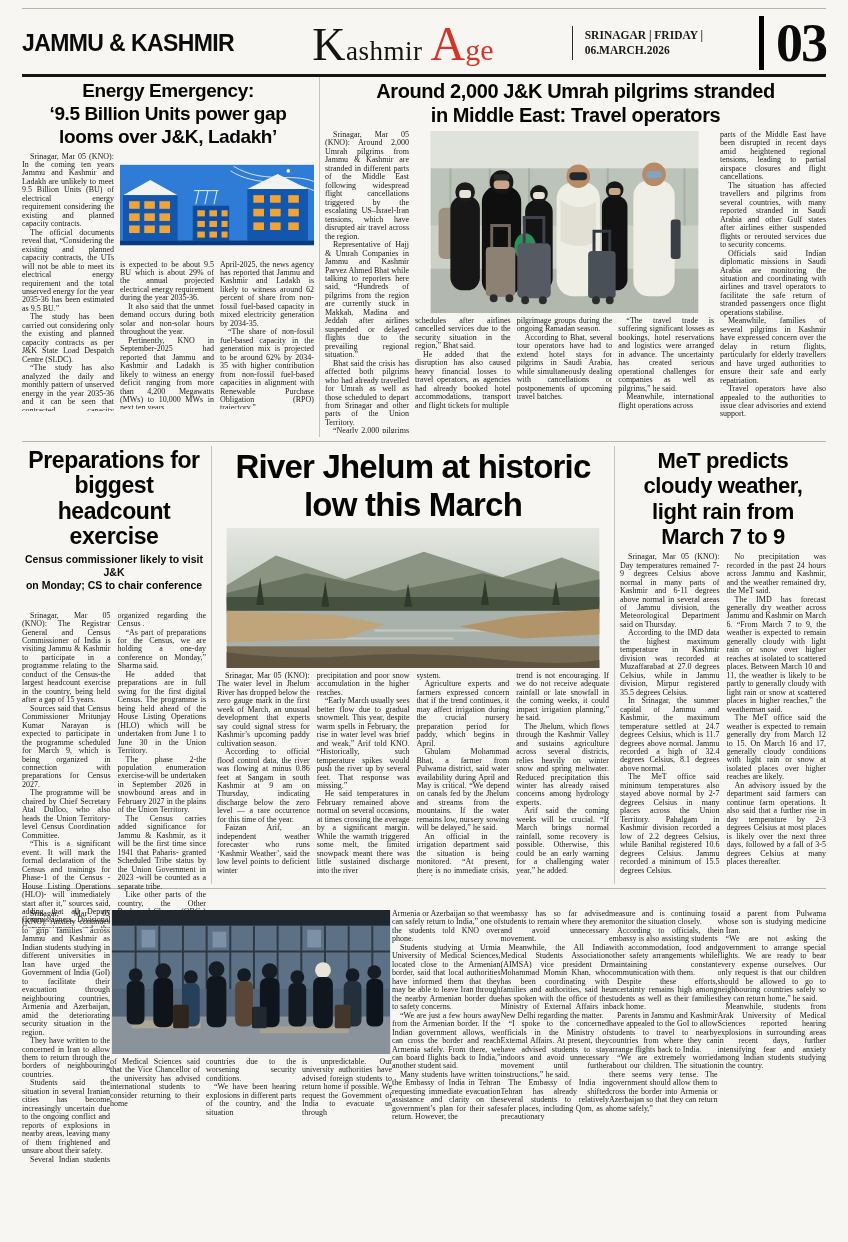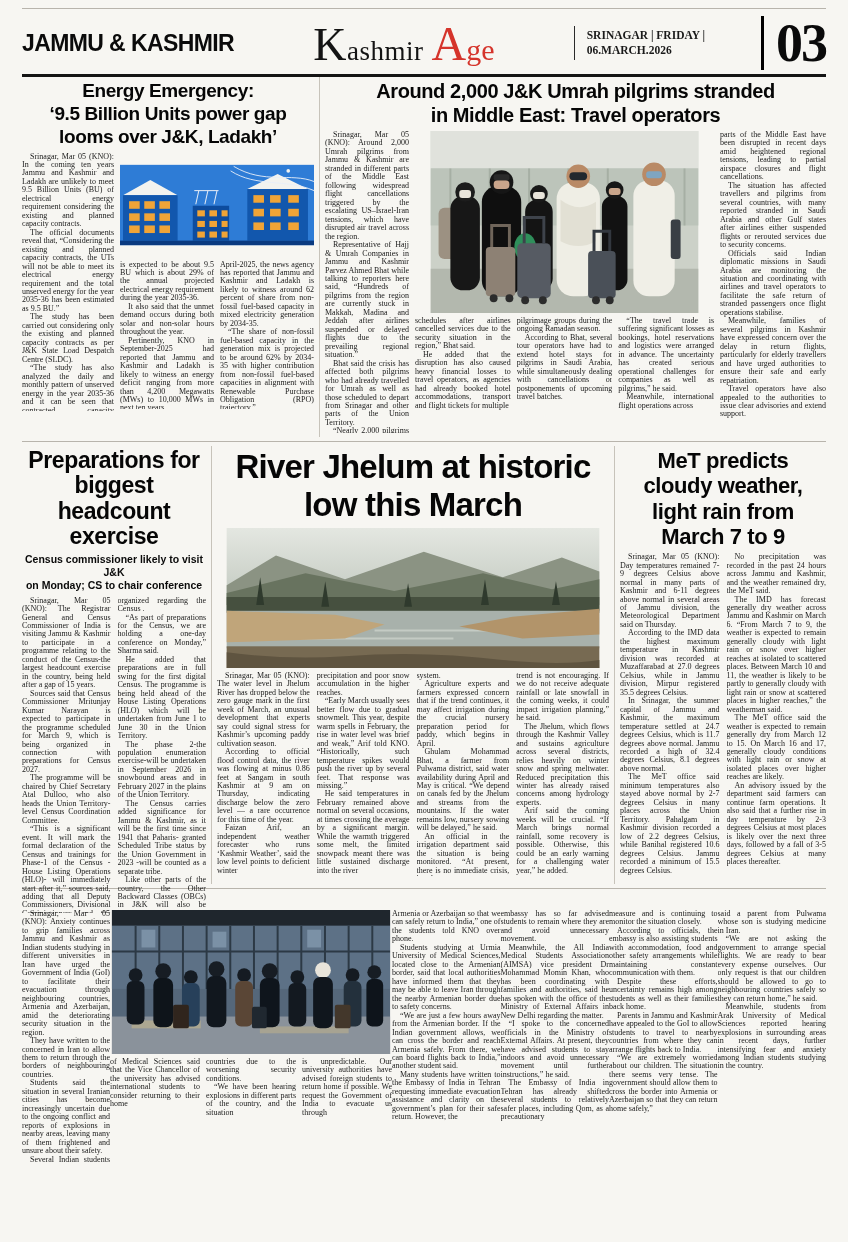--- a/index.html
+++ b/index.html
@@ -11,41 +11,41 @@
   .mast{display:flex;align-items:center;height:62px;border-bottom:3px solid #141414;gap:44px;}
   .section-label{font-family:"Liberation Sans",sans-serif;font-weight:bold;font-size:23px;
                  letter-spacing:-0.6px;color:#0b0b0b;flex:0 0 auto;}
   .brand{flex:1;text-align:center;white-space:nowrap;font-family:Liberation Serif, serif;}
   .brand .w1{display:inline-block;font-size:27px;color:#141414;letter-spacing:0.5px;}
   .brand .w1::first-letter{font-size:46px;}
   .brand .w2{display:inline-block;font-size:30px;color:#d5342b;margin-left:4px;}
   .brand .w2::first-letter{font-size:48px;}
   .dateblock{border-left:1px solid #2a2a2a;padding:2px 12px 2px 12px;font-weight:bold;
              font-size:11.5px;line-height:1.3;white-space:pre-line;flex:0 0 auto;}
-  .pagenum{border-left:3px solid #000000;padding-left:12px;font-weight:bold;font-size:54px;
+  .pagenum{border-left:5px solid #000000;padding-left:12px;font-weight:bold;font-size:54px;
            letter-spacing:-2px;line-height:1;flex:0 0 auto;color:#0a0a0a;}
   
   .hr{height:1px;background:#b8b4ac;margin:4px 0;}
   .sect{display:flex;align-items:stretch;}
   .vr{width:1px;background:#c7c3ba;margin:0 5px;flex:0 0 auto;}
   .hl{font-family:"Liberation Sans",sans-serif;font-weight:bold;text-align:center;
       white-space:pre-line;color:#060606;letter-spacing:-0.4px;margin:2px 0 4px;}
   .cols{display:flex;gap:7px;}
   .col{flex:1;overflow:hidden;text-align:justify;font-size:8px;line-height:1.06;color:#191919;}
   .col p{margin:0;text-indent:8px;}
   .col.cont p:first-child{text-indent:0;}
   .ph{display:block;width:100%;}
   
   .b-energy{width:292px;flex:0 0 auto;display:flex;flex-direction:column;}
   .b-umrah{flex:1;display:flex;flex-direction:column;align-items:center;}
   .b-census{width:184px;flex:0 0 auto;}
   .b-jhelum{width:392px;flex:0 0 auto;}
   .b-met{flex:1;}
   .subhead{font-family:"Liberation Sans",sans-serif;font-weight:bold;font-size:10.5px;
-           text-align:center;white-space:pre-line;line-height:1.25;margin:1px 0 4px;color:#0a0a0a;}
+           text-align:center;white-space:pre-line;line-height:1.25;margin:1px 0 19px;color:#0a0a0a;}
 </style>
 </head>
 <body>
 
 <div class="page">
   <div class="topline"></div>
 
   <div class="mast">
     <div class="section-label">JAMMU &amp; KASHMIR</div>
     <div class="brand">

